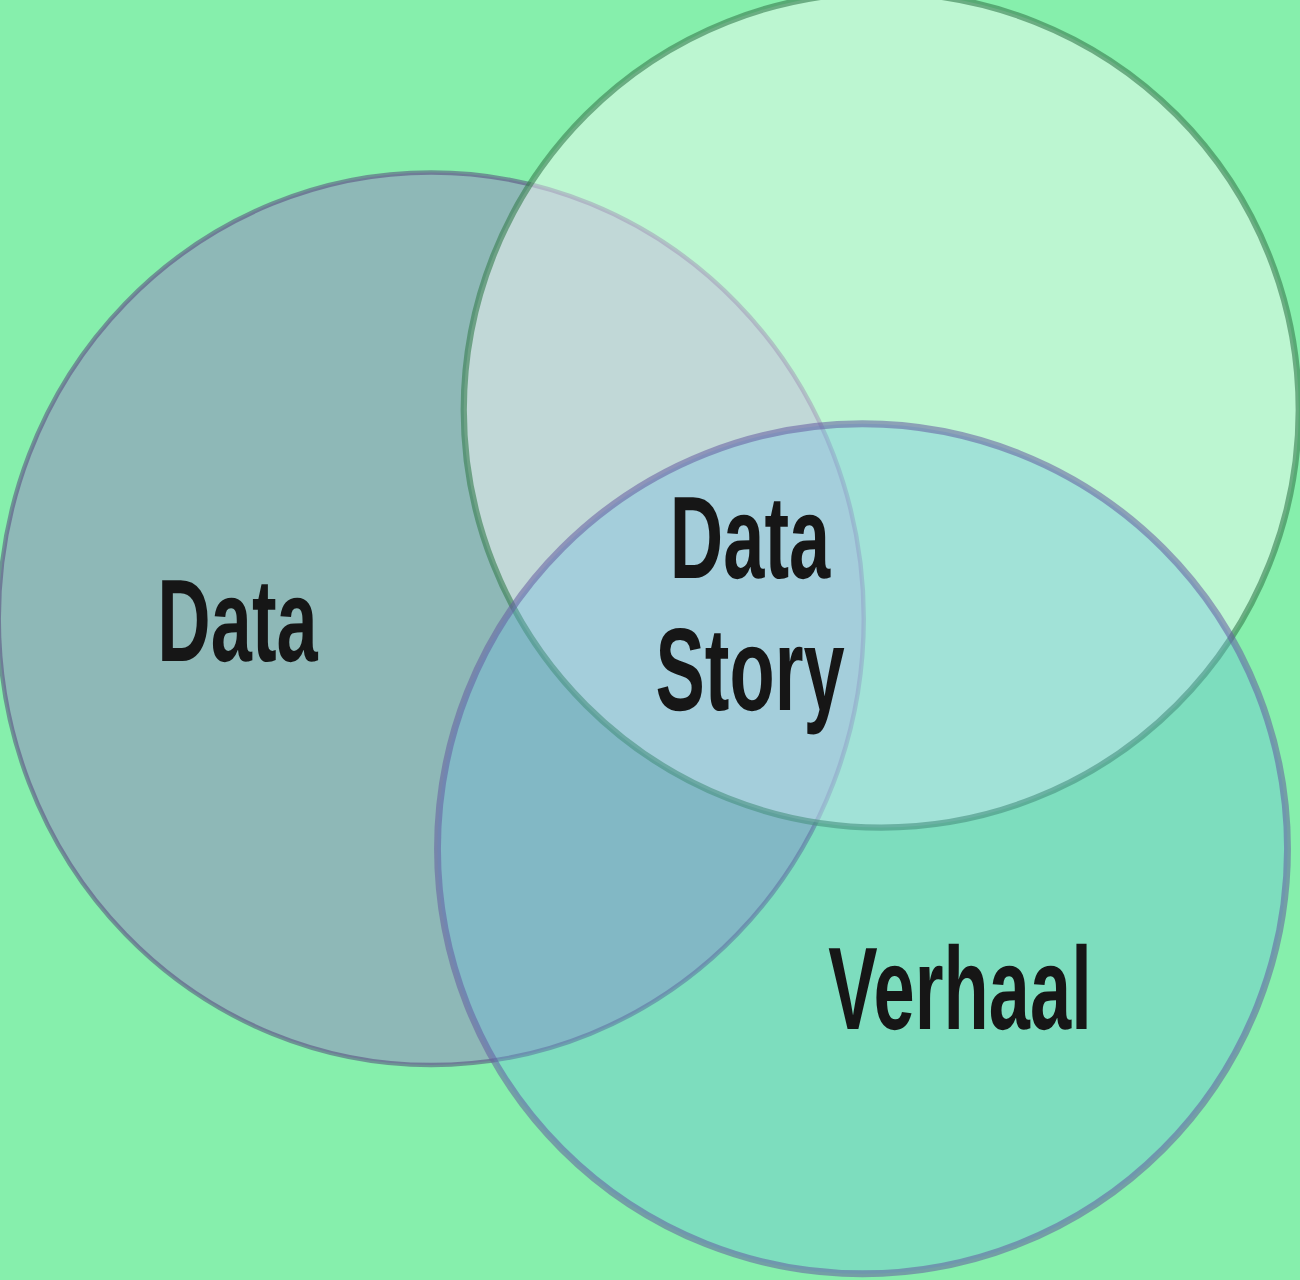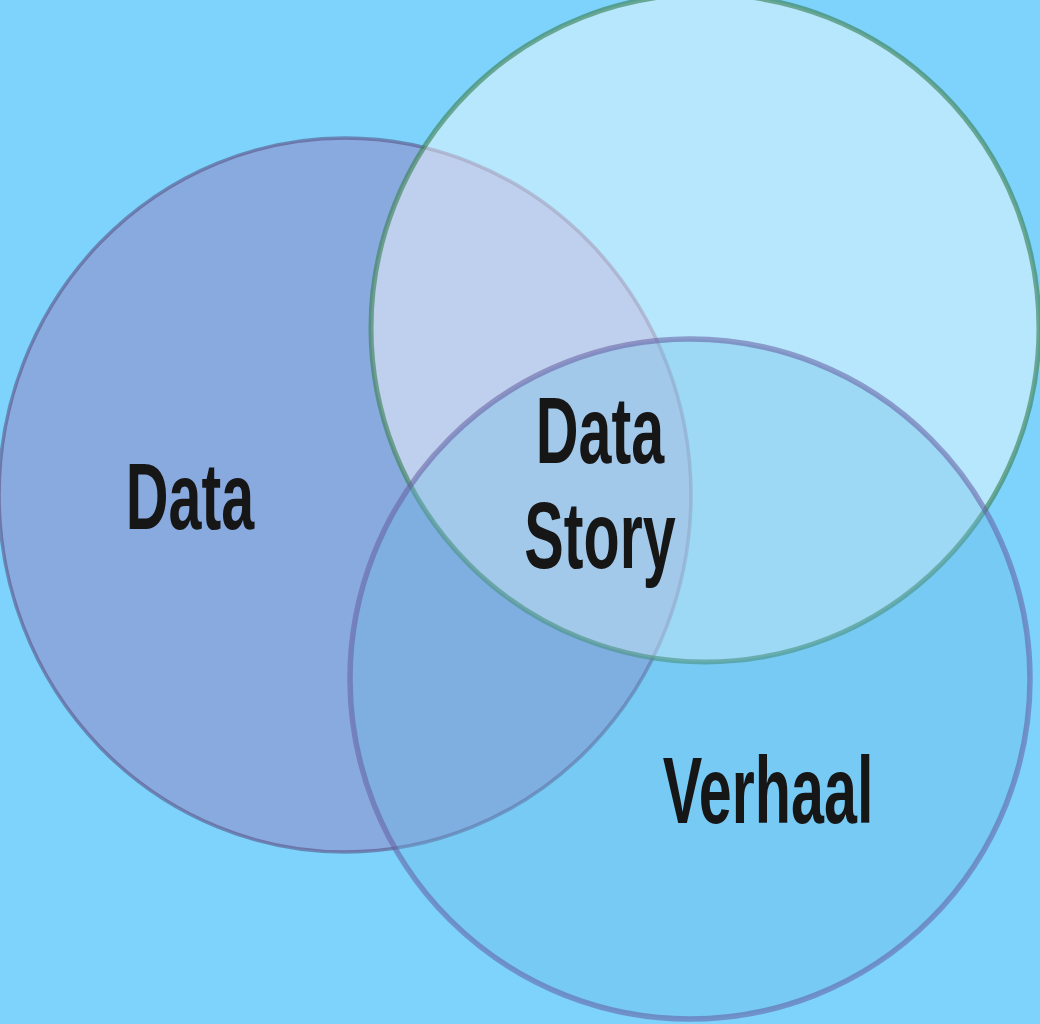--- a/index.html
+++ b/index.html
@@ -55,21 +55,21 @@
     line-height: 1.12;
   }
   .label-verhaal {
     left: 768px;
     top: 791px;
   }
 </style>
 </head>
 <body>
 
-<div class="canvas" style="background:#7dd3fc">
+<div class="canvas" style="background:#86efac">
 
   <svg class="venn-svg" width="1040" height="1024" viewBox="0 0 1040 1024">
 
     <ellipse cx="345" cy="495" rx="346" ry="357" stroke-width="3.5" fill="rgba(150,129,193,0.50)" stroke="rgba(85,75,125,0.55)"></ellipse>
 
     <circle cx="705" cy="328" r="334" stroke-width="5" fill="rgba(255,255,255,0.45)" stroke="rgba(58,128,82,0.62)"></circle>
 
     <circle cx="690" cy="679" r="340" stroke-width="5.5" fill="rgba(105,186,227,0.33)" stroke="rgba(100,92,160,0.55)"></circle>
   </svg>
 

